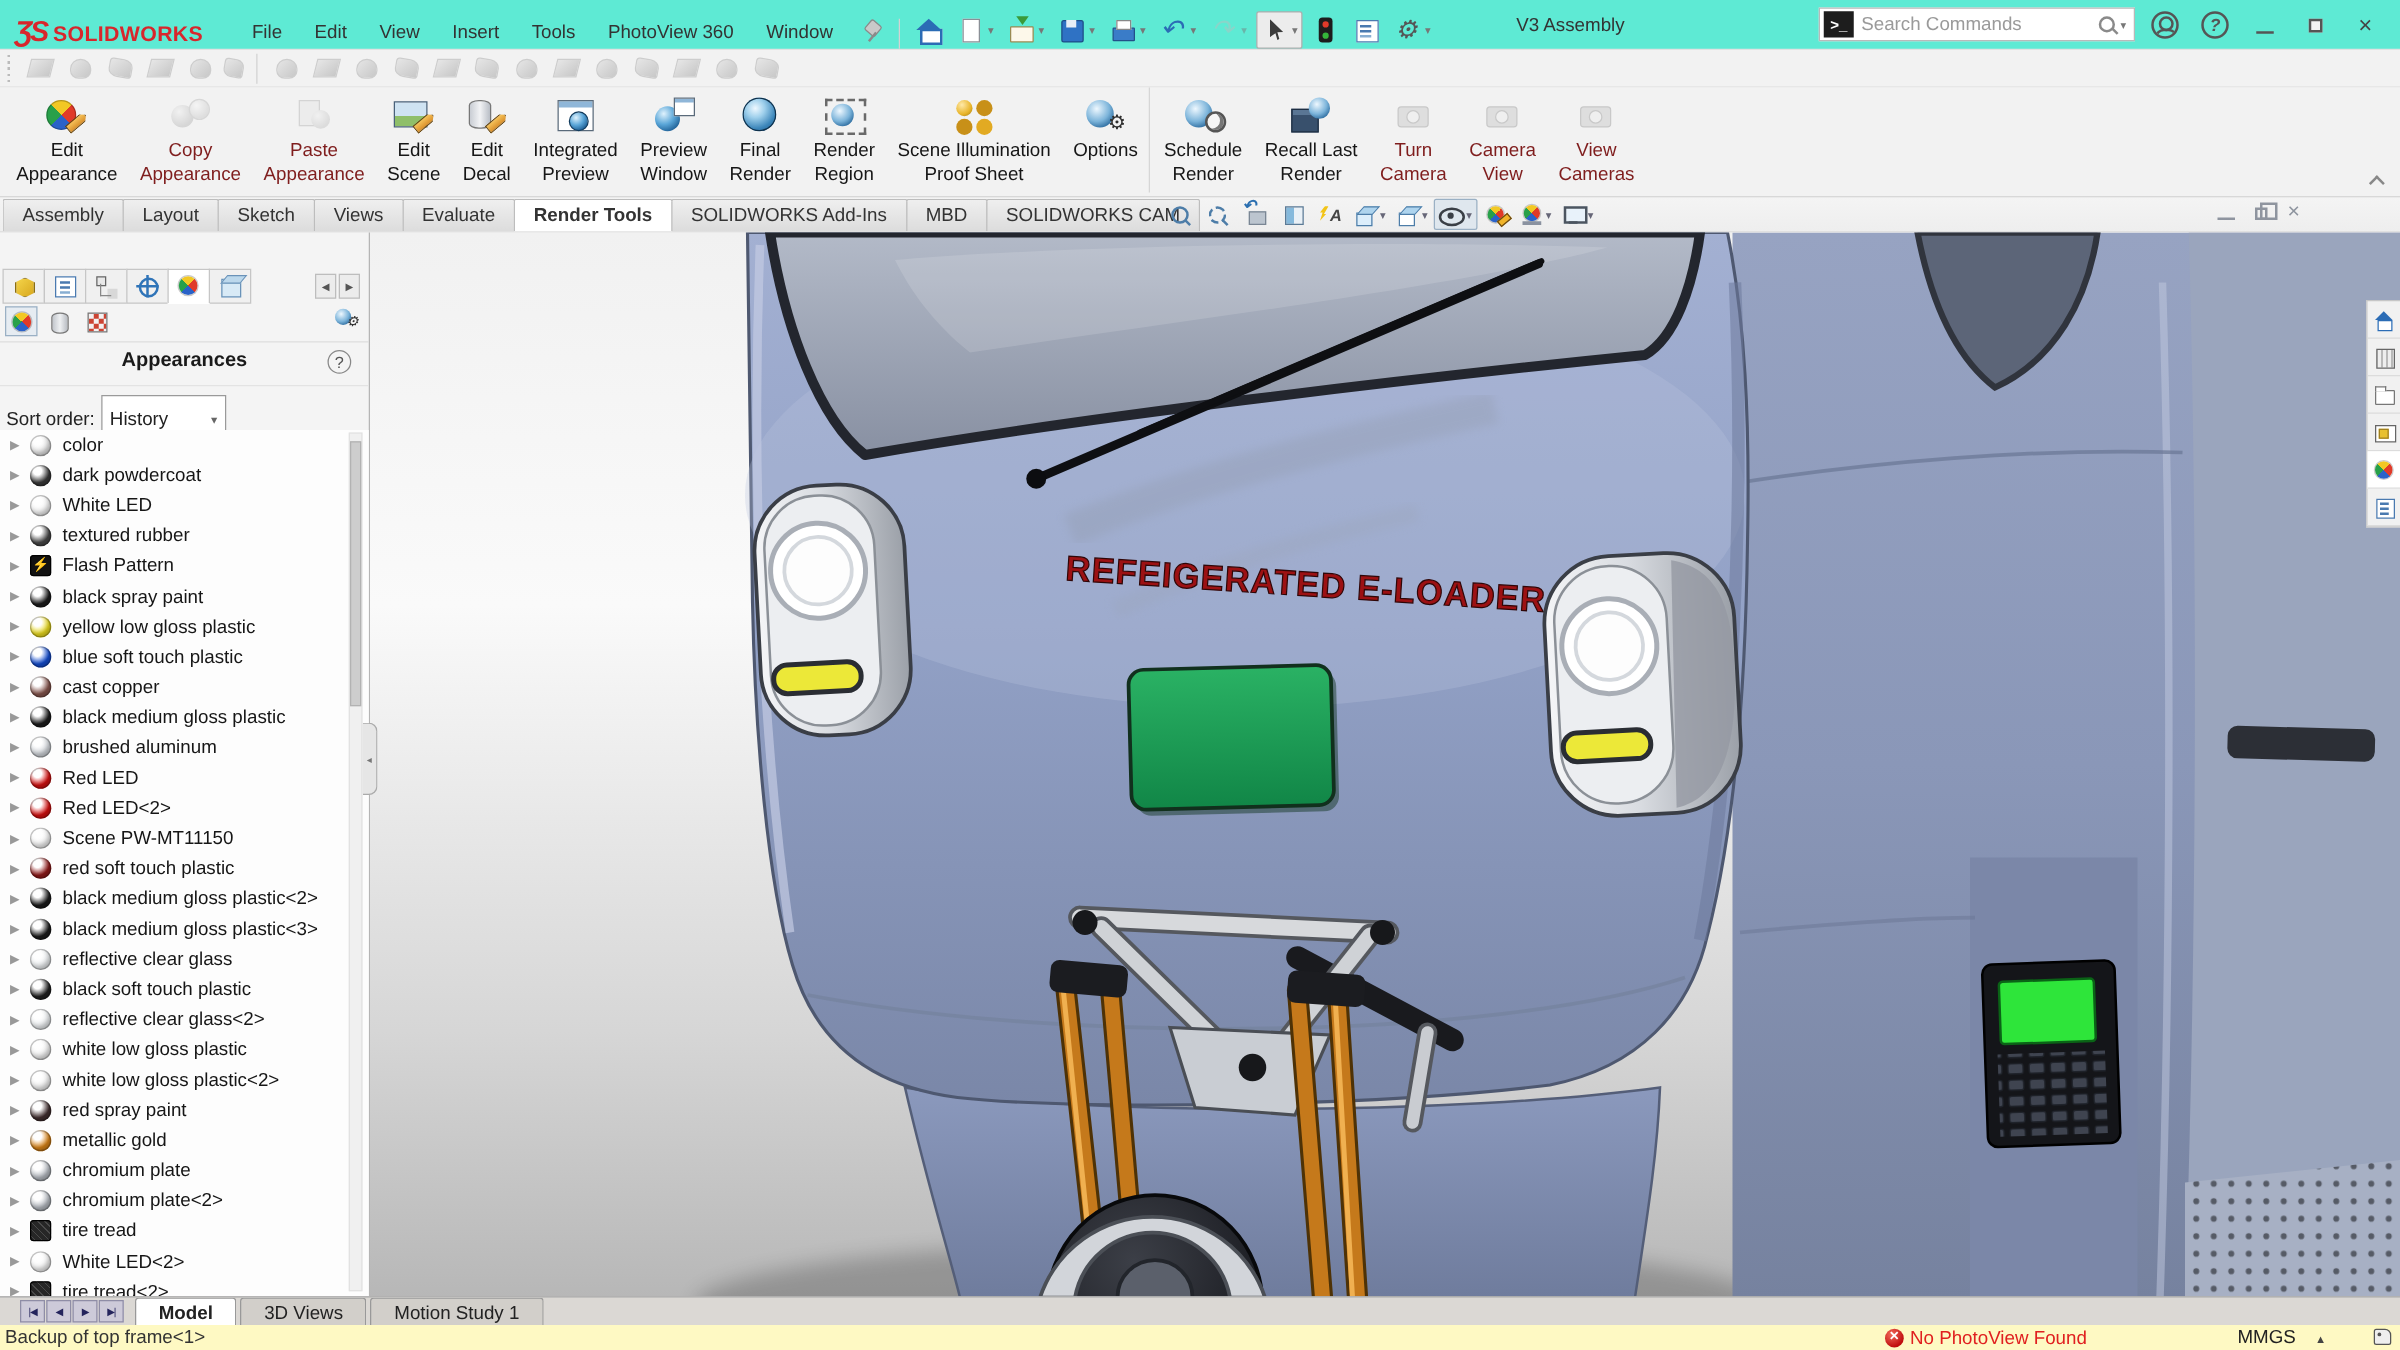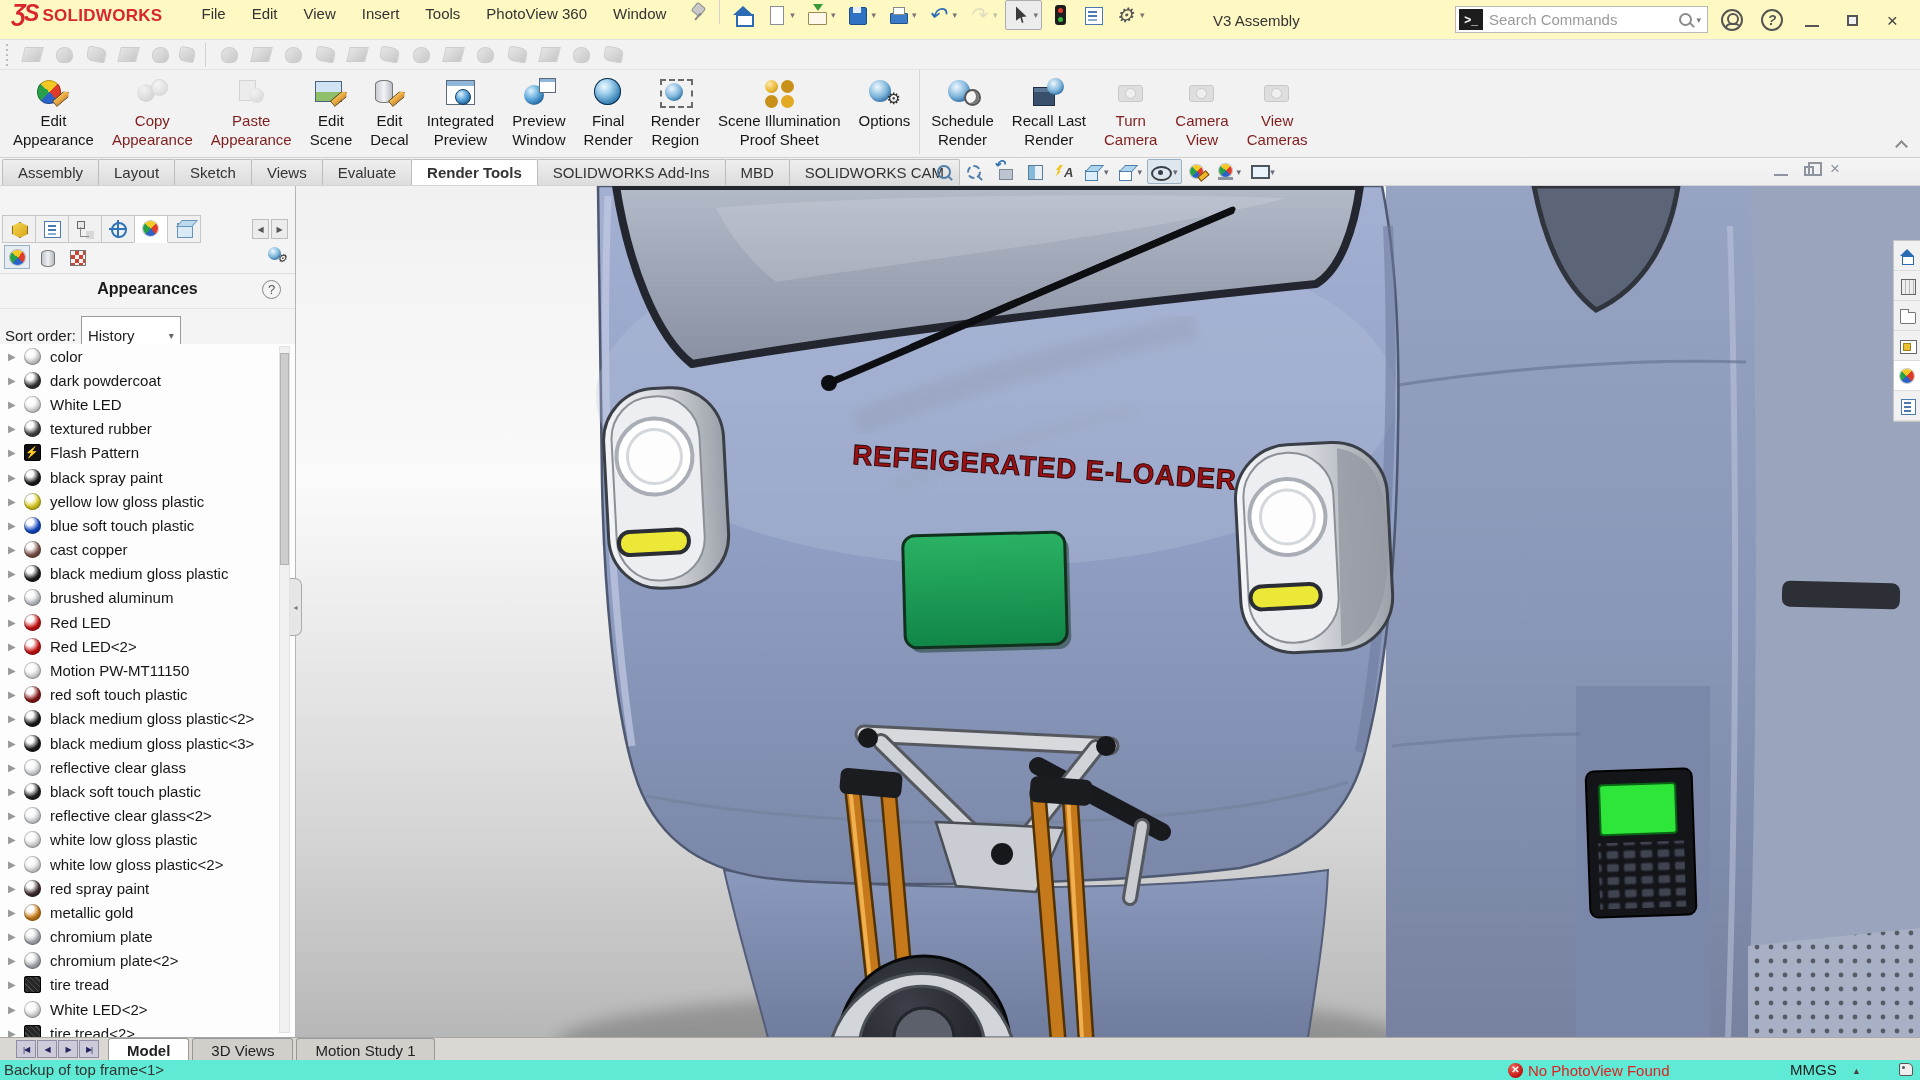--- a/index.html
+++ b/index.html
@@ -1,21 +1,21 @@
 <!DOCTYPE html>
 <html style="--c-brand: #d8262c; --c-error: #e02020; --c-body: #93a2c6; --c-glass: #9aa3b5; --c-plate_green: #1d9e53; --c-screen_green: #2ee53a; --c-decal_red: #9c1113; --c-fork_orange: #c5791b;"><head>
 <meta charset="utf-8">
 <style>
   *{box-sizing:border-box;margin:0;padding:0}
   html,body{width:1920px;height:1080px;overflow:hidden}
   body{font-family:"Liberation Sans",sans-serif;font-size:15px;color:#222;background:#f1f1f1}
   #app{position:relative;width:1920px;height:1080px;display:flex;flex-direction:column}
 
   
-  .titlebar{height:40px;background:#fef9c3;border-bottom:1px solid #e2e2e2;display:flex;align-items:flex-start;position:relative;flex:0 0 auto}
+  .titlebar{height:40px;background:#5eead4;border-bottom:1px solid #e2e2e2;display:flex;align-items:flex-end;position:relative;flex:0 0 auto}
   .logo{display:flex;align-items:baseline;margin-left:12px;color:var(--c-brand,#d8262c);white-space:nowrap}
   .logo .mark{font-style:italic;font-weight:bold;font-size:23px;letter-spacing:-2px;margin-right:5px}
   .logo .b{font-weight:bold;font-size:17px;letter-spacing:.3px}
   .logo .w{font-weight:bold;font-size:17px;letter-spacing:.3px}
   .menus{display:flex;margin-left:26px}
   .menu-item{padding:5px 13px;color:#333;cursor:default;white-space:nowrap}
   .pinbtn{width:26px;height:26px;position:relative;margin-left:6px}
   .pinbtn::before{content:"";position:absolute;width:9px;height:9px;background:#c9c9c9;border:1px solid #8a8a8a;border-radius:2px;left:8px;top:4px;transform:rotate(40deg)}
   .pinbtn::after{content:"";position:absolute;width:2px;height:9px;background:#8a8a8a;left:12px;top:12px;transform:rotate(40deg)}
   .tb-sep{width:1px;height:24px;background:#d3d3d3;margin:0 8px}
@@ -221,21 +221,21 @@
 
   
   .doctabs{height:23px;background:#dbd8d4;border-top:1px solid #a8a8a8;display:flex;align-items:flex-start;flex:0 0 auto;position:relative}
   .dnav{display:flex;gap:1px;margin:2px 6px 0 16px}
   .dnav .nbtn{width:20px;height:18px;background:#cdcad9;border:1px solid #8f8da6;color:#24245c;font-size:8px;display:flex;align-items:center;justify-content:center;letter-spacing:-1px}
   .dtabs{display:flex;height:23px;align-items:stretch}
   .dtab{display:flex;align-items:center;padding:0 18px;border:1px solid #999;border-bottom:none;border-radius:3px 3px 0 0;background:#d2cfca;margin-left:3px;color:#222;white-space:nowrap}
   .dtab.active{background:#fff;font-weight:bold}
 
   
-  .statusbar{height:20px;background:#5eead4;position:relative;flex:0 0 auto;font-size:15px;color:#333}
+  .statusbar{height:20px;background:#fef9c3;position:relative;flex:0 0 auto;font-size:15px;color:#333}
   .sb-msg{position:absolute;left:4px;top:0;line-height:20px}
   .sb-err{position:absolute;left:1508px;top:0;display:flex;align-items:center;gap:5px;height:20px;color:var(--c-error,#e02020)}
   .err-ic{width:15px;height:15px;border-radius:50%;background:radial-gradient(circle at 35% 30%,#f26a5a,#c00f0f 70%);color:#fff;font-size:10px;font-weight:bold;display:flex;align-items:center;justify-content:center;line-height:1}
   .sb-units{position:absolute;left:1790px;top:0;line-height:20px;color:#222}
   .sb-units-dd{position:absolute;left:1852px;top:1px;font-size:9px;color:#444;line-height:20px}
   .sb-tag{position:absolute;right:7px;top:3px;width:14px;height:13px;border:1.5px solid #555;border-radius:2px 5px 2px 2px;background:#eee}
   .sb-tag::before{content:"";position:absolute;width:3px;height:3px;border-radius:50%;background:#555;left:2px;top:2px}
 </style>
 </head>
 <body>
@@ -662,21 +662,21 @@
 
           <div class="pitem">
             <span class="tri">▶</span>
             <span class="ball sphere" style="--c: #dd1111;"></span>
             <span class="nm">Red LED&lt;2&gt;</span>
           </div>
 
           <div class="pitem">
             <span class="tri">▶</span>
             <span class="ball sphere" style="--c: #f6f6f6;"></span>
-            <span class="nm">Motion PW-MT11150</span>
+            <span class="nm">Scene PW-MT11150</span>
           </div>
 
           <div class="pitem">
             <span class="tri">▶</span>
             <span class="ball sphere" style="--c: #951a1a;"></span>
             <span class="nm">red soft touch plastic</span>
           </div>
 
           <div class="pitem">
             <span class="tri">▶</span>

